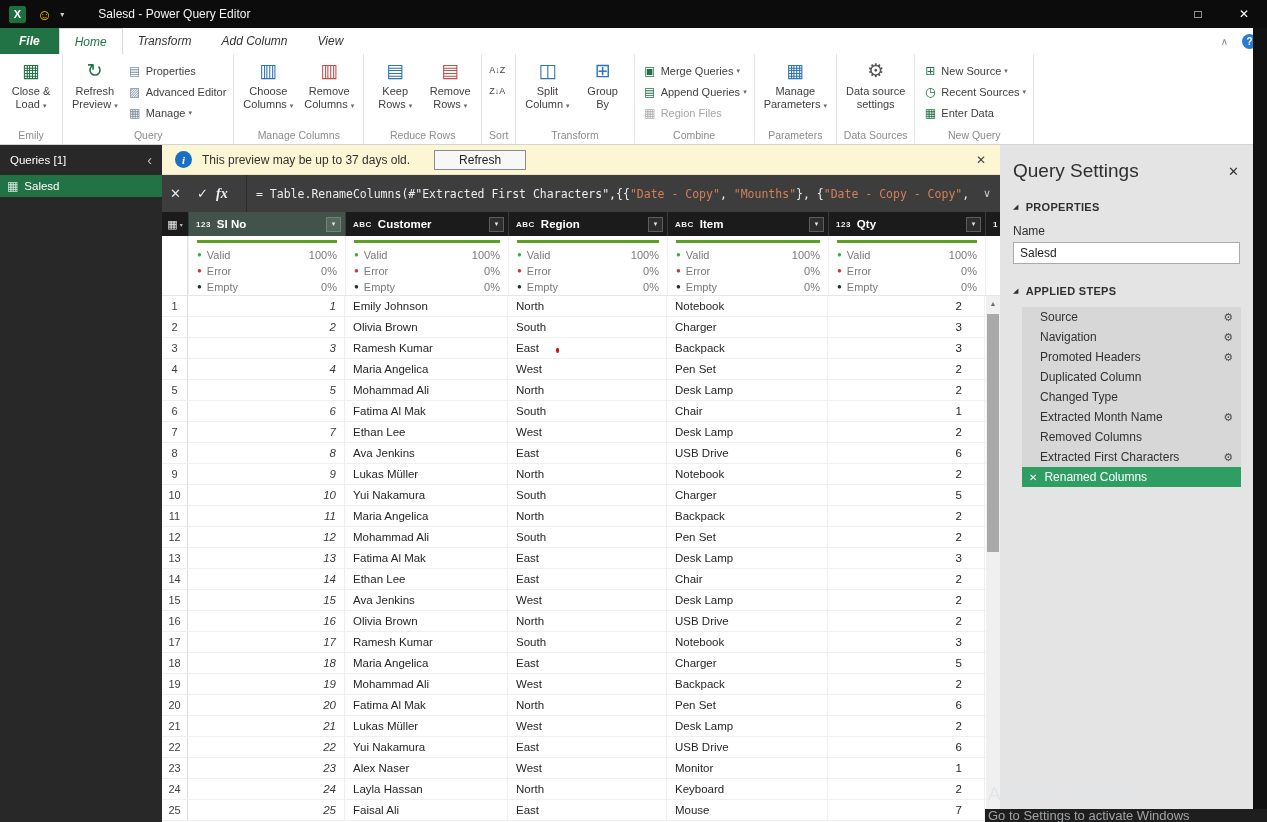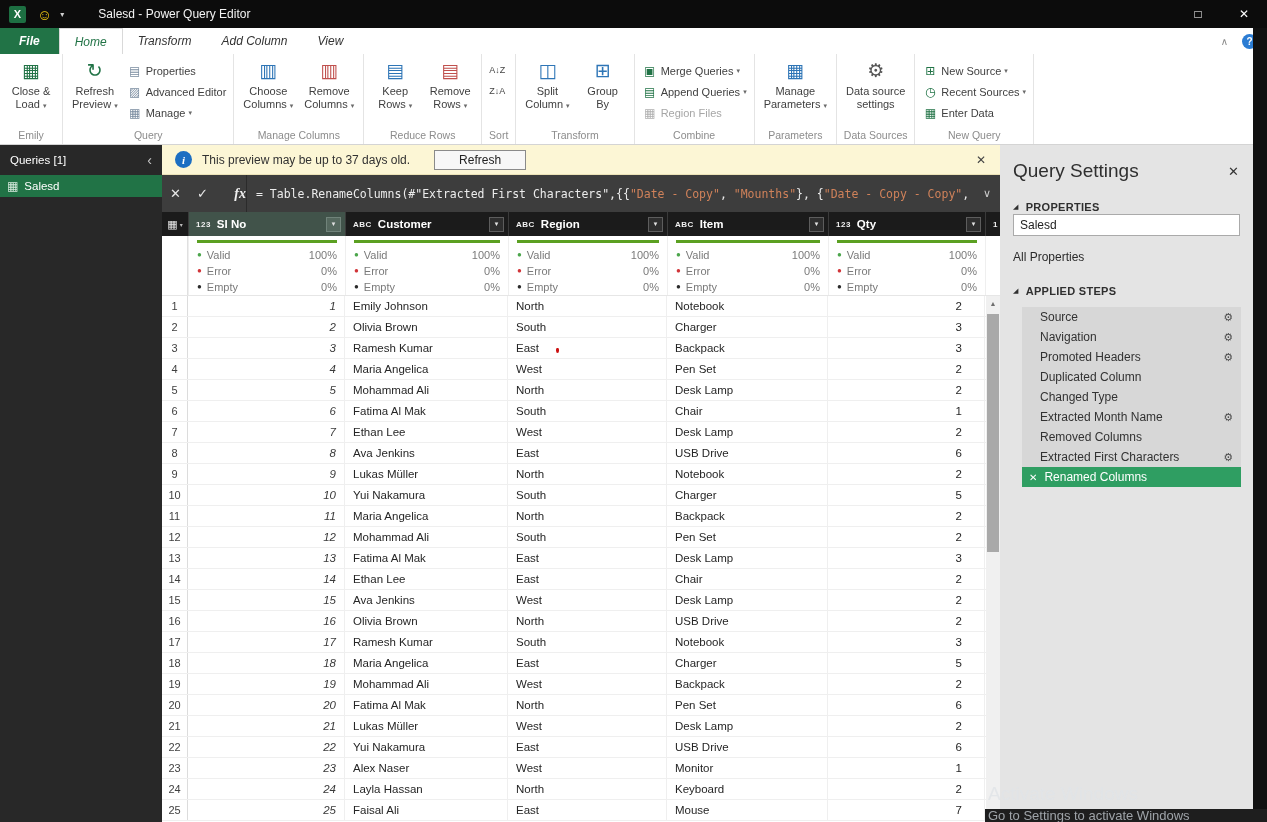--- a/index.html
+++ b/index.html
@@ -48,21 +48,21 @@
 
   
   .main{position:absolute;top:145px;left:162px;width:838px;bottom:0;background:#fff;z-index:5;}
   .notify{height:30px;background:#fcf6d5;border-bottom:1px solid #ece3b8;display:flex;align-items:center;font-size:12px;color:#323232;}
   .info-icon{width:17px;height:17px;border-radius:50%;background:#1b6ec2;color:#fff;font-size:11px;font-style:italic;font-weight:bold;font-family:"Liberation Serif","DejaVu Serif",serif;display:flex;align-items:center;justify-content:center;margin:0 10px 0 13px;flex:0 0 auto;}
   .notify-refresh{margin-left:24px;padding:2px 24px;background:#f7f7f7;border:1px solid #8a8a8a;font-size:12px;color:#222;font-family:inherit;}
   .notify-close{margin-left:auto;margin-right:14px;color:#444;font-size:12px;}
 
   .fxbar{height:37px;background:#3d3d3d;display:flex;align-items:center;}
   .fx-btn{color:#e8e8e8;font-size:13px;width:27px;text-align:center;}
-  .fx-fx{font-style:italic;font-weight:bold;font-size:14px;color:#efefef;width:30px;text-align:right;font-family:"Liberation Serif","DejaVu Serif",serif;}
+  .fx-fx{font-style:italic;font-weight:bold;font-size:14px;color:#efefef;width:30px;text-align:left;font-family:"Liberation Serif","DejaVu Serif",serif;}
   .formula{flex:1;height:100%;display:flex;align-items:center;font-family:"DejaVu Sans Mono","Liberation Mono",monospace;font-size:11.5px;white-space:pre;overflow:hidden;padding-left:9px;border-left:1px solid #2b2b2b;}
   .seg-code{color:#ececec;}
   .seg-string{color:#d0825a;}
   .fx-expand{width:26px;color:#cdcdcd;font-size:11px;text-align:center;}
 
   
   .grid{position:absolute;top:67px;left:0;right:0;bottom:0;background:#fff;overflow:hidden;}
   .ghead{display:flex;height:24px;}
   .gcorner{width:26px;background:#1b1b1b;color:#e6e6e6;display:flex;align-items:center;justify-content:center;font-size:11px;gap:2px;flex:0 0 auto;}
   .gcorner .mini{font-size:6px;color:#bdbdbd;}
@@ -710,22 +710,22 @@
 
   <div class="settings">
     <div class="qs-title-row">
       <span class="qs-title">Query Settings</span>
       <span class="qs-close">✕</span>
     </div>
     <div class="qs-sec">
       <span class="tri">◢</span>
       <span>PROPERTIES</span>
     </div>
+    <div class="qs-name-label">Name</div>
     <input class="qs-input" value="Salesd" style="">
-    <div class="qs-allprops">All Properties</div>
     <div class="qs-sec steps-sec">
       <span class="tri">◢</span>
       <span>APPLIED STEPS</span>
     </div>
     <div class="steps">
         <div class="step">
           <span>Source</span>
           <span class="gear">⚙</span>
         </div>
         <div class="step">

